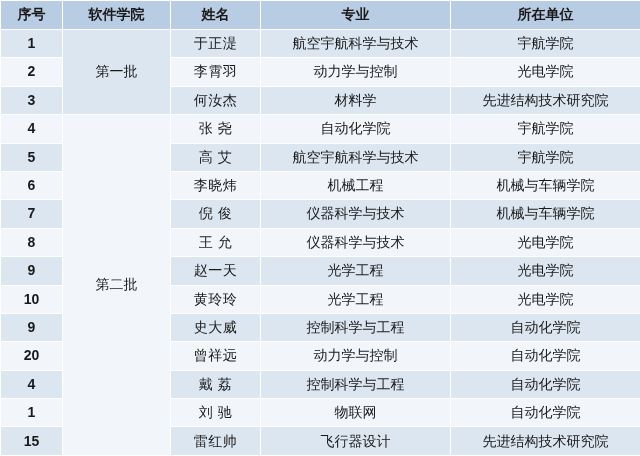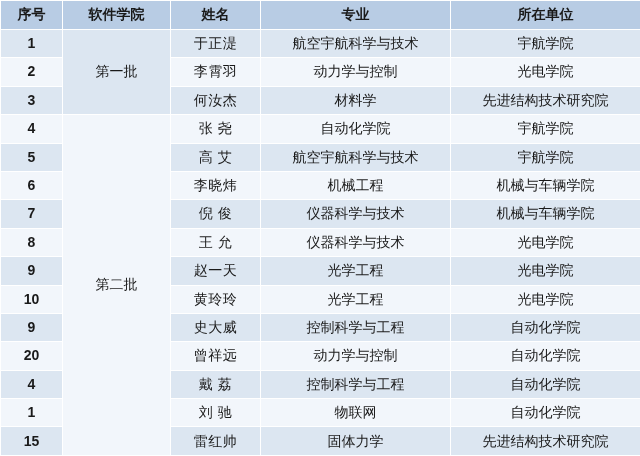--- a/index.html
+++ b/index.html
@@ -156,17 +156,17 @@
     </tr>
     <tr class="even">
       <td class="seq">1</td>
       <td class="name">刘 驰</td>
       <td class="major">物联网</td>
       <td class="unit">自动化学院</td>
     </tr>
     <tr class="odd">
       <td class="seq">15</td>
       <td class="name">雷红帅</td>
-      <td class="major">固体力学</td>
+      <td class="major">飞行器设计</td>
       <td class="unit">先进结构技术研究院</td>
     </tr>
   </tbody>
 </table>
 
 </body></html>

